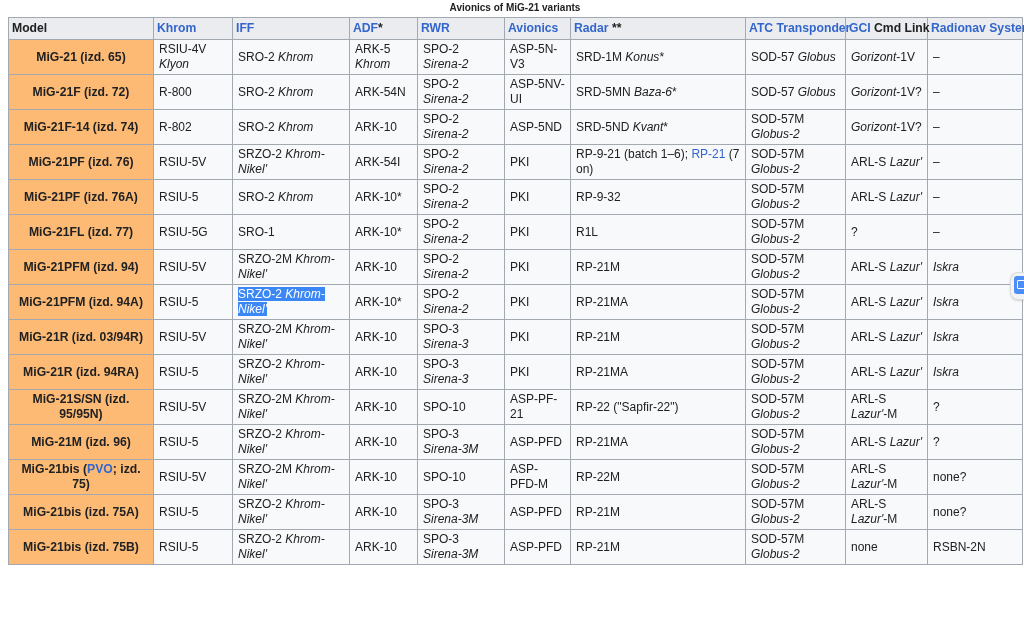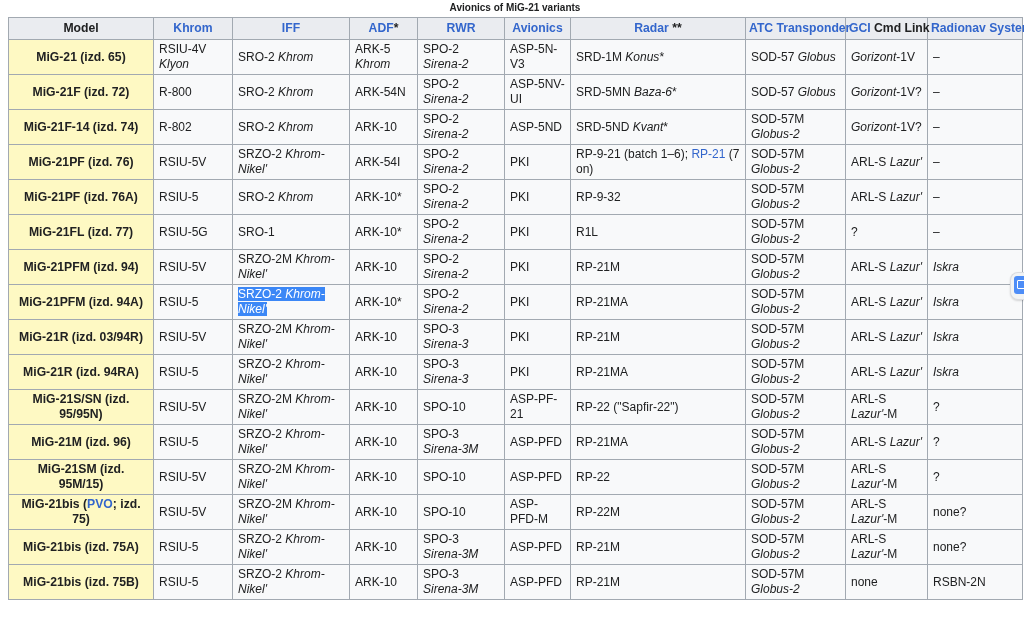--- a/index.html
+++ b/index.html
@@ -13,25 +13,25 @@
   }
   table.wikitable{
     border-collapse:collapse;table-layout:fixed;width:1014px;margin-left:8px;
     background:#f8f9fa;font-size:12px;line-height:15px;color:#202122;
   }
   .wikitable th,.wikitable td{
     border:1px solid #a2a9b1;padding:2px 5px;vertical-align:middle;
     overflow-wrap:break-word;
   }
   .wikitable thead th{
-    background:#eaecf0;text-align:center;white-space:nowrap;
+    background:#eaecf0;text-align:left;white-space:nowrap;
     padding:3px 3px;font-weight:bold;font-size:12.2px;
   }
   .wikitable tbody th{
-    background:#fef9c3;text-align:center;font-weight:bold;font-size:12.2px;
+    background:#fdba74;text-align:center;font-weight:bold;font-size:12.2px;
   }
   .wikitable td{text-align:left;background:#f8f9fa;}
   .lk{color:#3366cc;text-decoration:none;cursor:pointer;}
   .sel{background:#3b87f6;color:#fff;}
   
   .c0{width:145px}.c1{width:79px}.c2{width:117px}.c3{width:68px}.c4{width:87px}
   .c5{width:66px}.c6{width:175px}.c7{width:100px}.c8{width:82px}.c9{width:95px}
   
   .float-widget{
     position:fixed;right:0;top:272px;width:13px;height:26px;overflow:hidden;
@@ -218,32 +218,20 @@
         <td>SRZO-2 <i>Khrom-Nikel'</i></td>
         <td>ARK-10</td>
         <td>SPO-3 <i>Sirena-3M</i></td>
         <td>ASP-PFD</td>
         <td>RP-21MA</td>
         <td>SOD-57M <i>Globus-2</i></td>
         <td>ARL-S <i>Lazur'</i></td>
         <td>?</td>
       </tr>
       <tr>
-        <th>MiG-21SM (izd. 95M/15)</th>
-        <td>RSIU-5V</td>
-        <td>SRZO-2M <i>Khrom-Nikel'</i></td>
-        <td>ARK-10</td>
-        <td>SPO-10</td>
-        <td>ASP-PFD</td>
-        <td>RP-22</td>
-        <td>SOD-57M <i>Globus-2</i></td>
-        <td>ARL-S <i>Lazur'</i>-M</td>
-        <td>?</td>
-      </tr>
-      <tr>
         <th>MiG-21bis (<a class="lk">PVO</a>; izd. 75)</th>
         <td>RSIU-5V</td>
         <td>SRZO-2M <i>Khrom-Nikel'</i></td>
         <td>ARK-10</td>
         <td>SPO-10</td>
         <td>ASP-PFD-M</td>
         <td>RP-22M</td>
         <td>SOD-57M <i>Globus-2</i></td>
         <td>ARL-S <i>Lazur'</i>-M</td>
         <td>none?</td>

